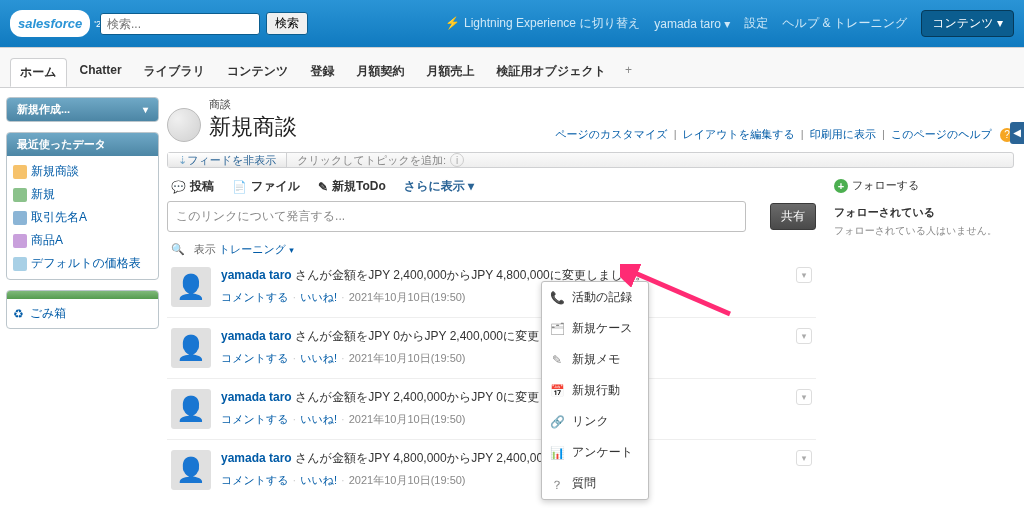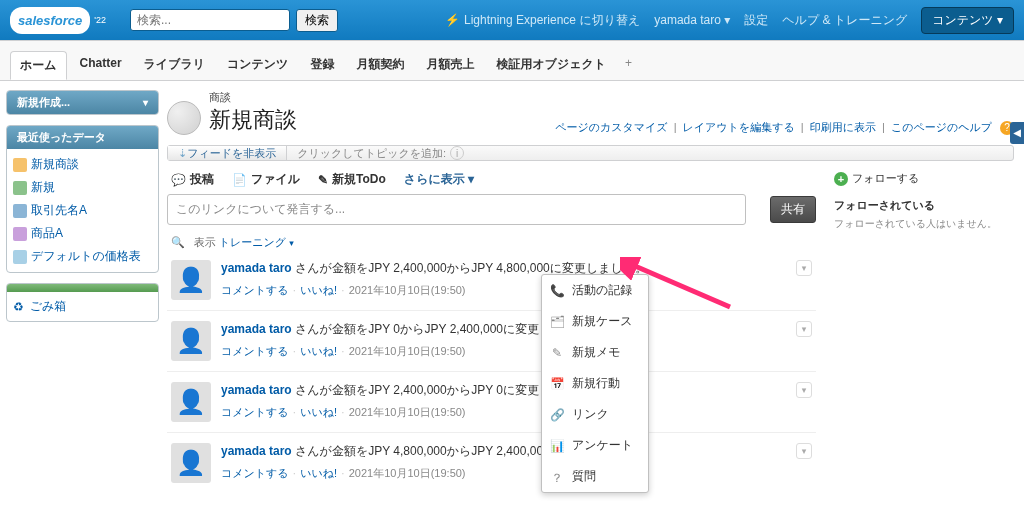--- a/index.html
+++ b/index.html
@@ -1,23 +1,23 @@
 <!DOCTYPE html>
 <html><head>
 <meta charset="utf-8">
 <style>
 * { margin: 0; padding: 0; box-sizing: border-box; }
 body { font-family: Arial, "Hiragino Sans", sans-serif; font-size: 12px; background: #fff; color: #333; width: 1024px; height: 509px; overflow: hidden; position: relative; }
 a { color: #015ba7; text-decoration: none; }
 
-.topbar { background: linear-gradient(#2a94d6, #107abf); height: 40px; display: flex; align-items: center; padding: 0 10px; position: relative; }
+.topbar { background: linear-gradient(#2a94d6, #107abf); height: 47px; display: flex; align-items: center; padding: 0 10px; position: relative; }
 .logo { width: 90px; height: 40px; display: flex; align-items: center; }
 .logo-cloud { background: #fff; color: #2a94d6; font-weight: bold; font-style: italic; font-size: 13px; padding: 6px 8px; border-radius: 12px; }
 .logo-badge { color: #fff; font-size: 9px; margin-left: 4px; }
-.search-wrap { margin-left: 30px; display: flex; }
+.search-wrap { display: flex; align-items: center; }
 .search-input { width: 160px; height: 22px; border: 1px solid #0b5d8f; border-radius: 3px; padding: 0 6px; font-size: 12px; }
 .search-btn { margin-left: 6px; background: #f0f0f0; border: 1px solid #0b5d8f; border-radius: 3px; padding: 2px 8px; font-size: 12px; cursor: pointer; }
 .top-right { margin-left: auto; display: flex; align-items: center; gap: 14px; color: #cfe8f7; font-size: 12px; }
 .top-right a { color: #cfe8f7; }
 .lightning-link::before { content: "⚡ "; }
 .content-btn { background: #0b5d8f; color: #fff; border: 1px solid #053a5a; border-radius: 4px; padding: 4px 10px; font-size: 12px; cursor: pointer; }
 
 .tabs { background: #f8f8f8; border-bottom: 1px solid #cfd0d2; padding: 10px 10px 0; border-top: 1px solid #cfd0d2; }
 .tabs-inner { display: flex; gap: 4px; }
 .tab { padding: 5px 9px; font-size: 12px; color: #333; cursor: pointer; font-weight: bold; }

